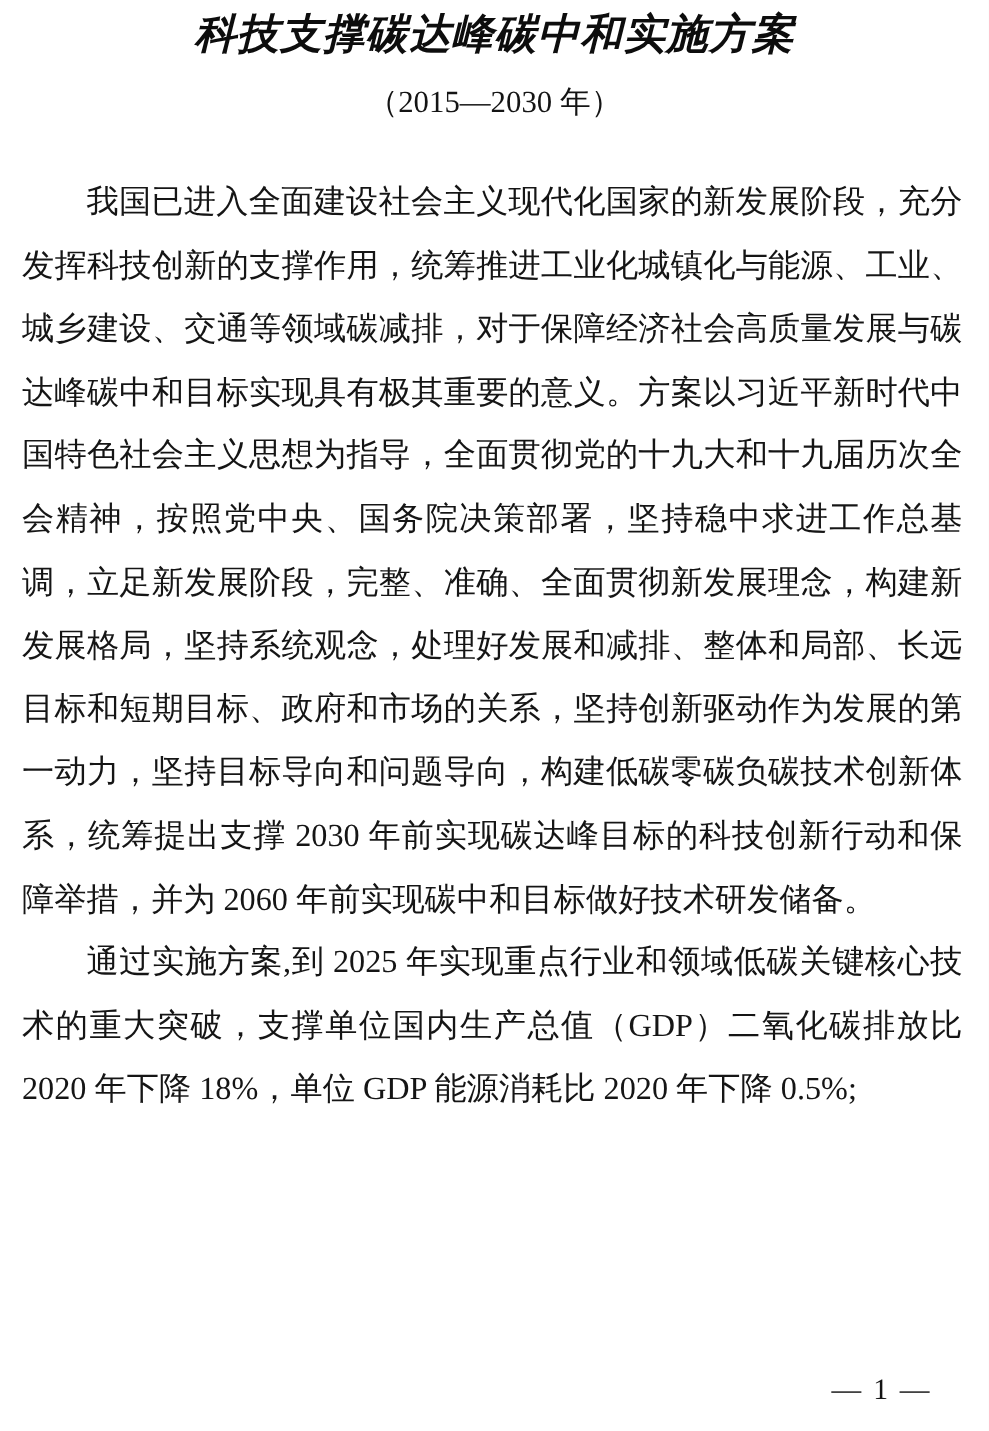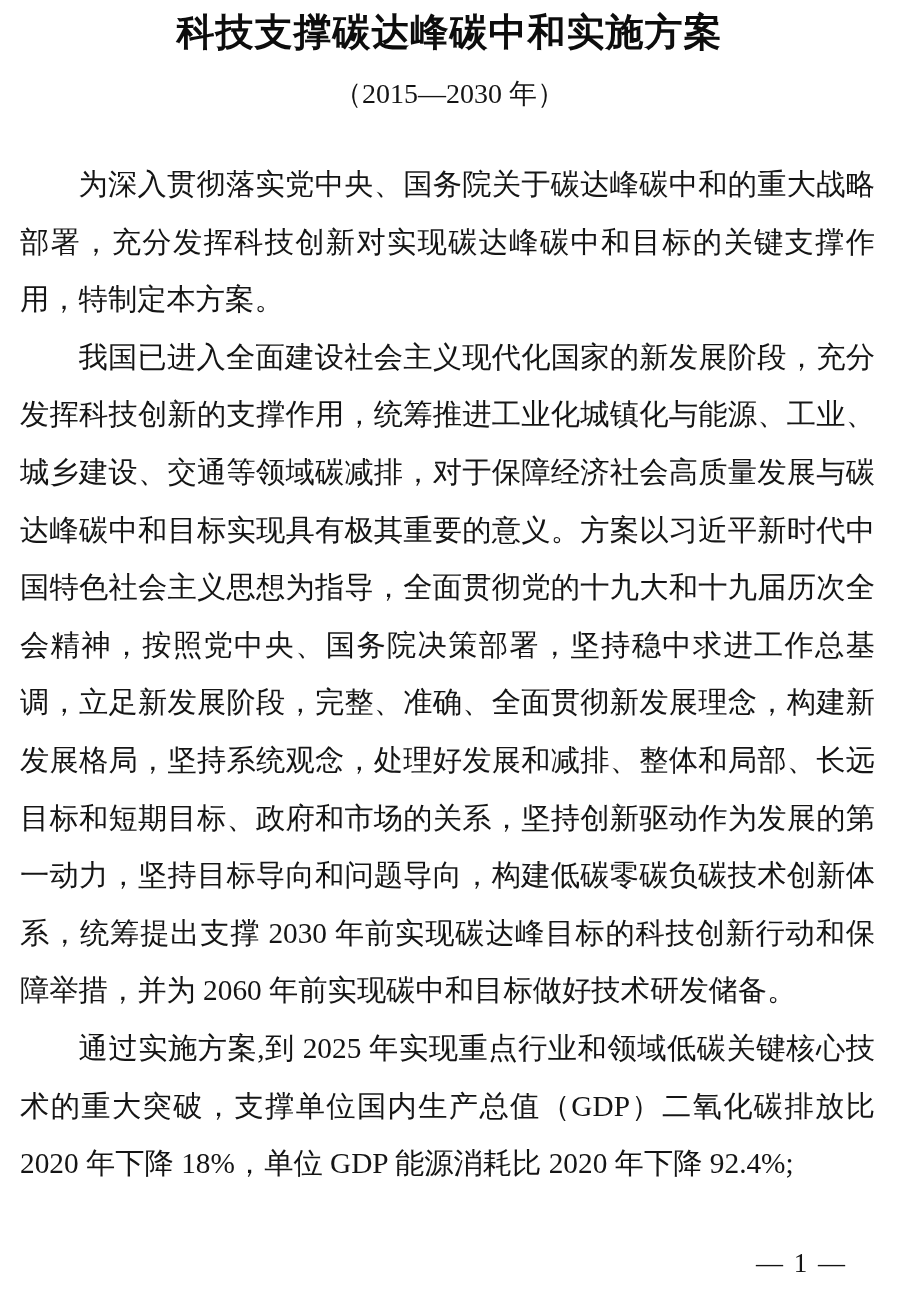--- a/index.html
+++ b/index.html
@@ -19,20 +19,21 @@
   }
   .doc-title {
     margin: 6px auto 0 auto;
     width: 860px;
     text-align: center;
     font-size: 38px;
     line-height: 52px;
     font-weight: 700;
     letter-spacing: 1px;
     color: #0d0d0d;
+    font-style: italic;
   }
   .doc-subtitle {
     margin: 16px auto 0 auto;
     width: 860px;
     text-align: center;
     font-size: 28px;
     line-height: 40px;
     font-weight: 400;
     color: #141414;
   }
@@ -63,19 +64,18 @@
 </style>
 </head>
 <body>
 
 <div class="page">
   <h1 class="doc-title">科技支撑碳达峰碳中和实施方案</h1>
 
   <div class="doc-subtitle">（2015—2030 年）</div>
 
   <div class="doc-body">
-      <p class="para">为深入贯彻落实党中央、国务院关于碳达峰碳中和的重大战略部署，充分发挥科技创新对实现碳达峰碳中和目标的关键支撑作用，特制定本方案。</p>
       <p class="para">我国已进入全面建设社会主义现代化国家的新发展阶段，充分发挥科技创新的支撑作用，统筹推进工业化城镇化与能源、工业、城乡建设、交通等领域碳减排，对于保障经济社会高质量发展与碳达峰碳中和目标实现具有极其重要的意义。方案以习近平新时代中国特色社会主义思想为指导，全面贯彻党的十九大和十九届历次全会精神，按照党中央、国务院决策部署，坚持稳中求进工作总基调，立足新发展阶段，完整、准确、全面贯彻新发展理念，构建新发展格局，坚持系统观念，处理好发展和减排、整体和局部、长远目标和短期目标、政府和市场的关系，坚持创新驱动作为发展的第一动力，坚持目标导向和问题导向，构建低碳零碳负碳技术创新体系，统筹提出支撑 2030 年前实现碳达峰目标的科技创新行动和保障举措，并为 2060 年前实现碳中和目标做好技术研发储备。</p>
-      <p class="para">通过实施方案,到 2025 年实现重点行业和领域低碳关键核心技术的重大突破，支撑单位国内生产总值（GDP）二氧化碳排放比 2020 年下降 18%，单位 GDP 能源消耗比 2020 年下降 92.4%;</p>
+      <p class="para">通过实施方案,到 2025 年实现重点行业和领域低碳关键核心技术的重大突破，支撑单位国内生产总值（GDP）二氧化碳排放比 2020 年下降 18%，单位 GDP 能源消耗比 2020 年下降 0.5%;</p>
     </div>
 
   <div class="page-number">— 1 —</div>
 </div>
 
 </body></html>

